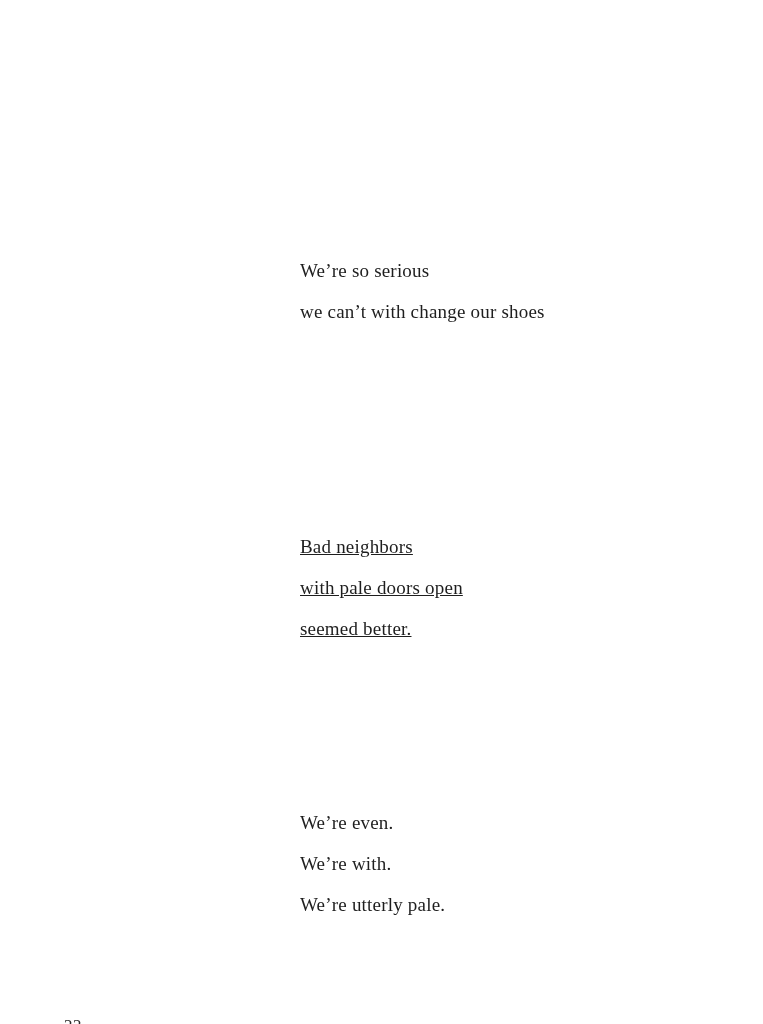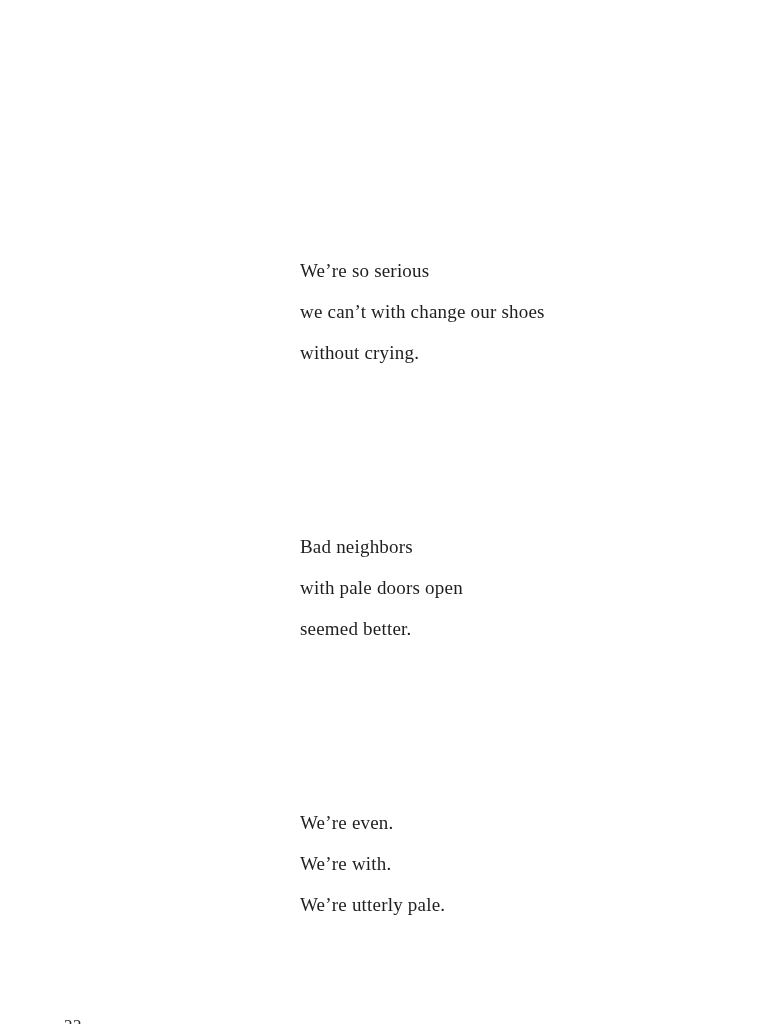--- a/index.html
+++ b/index.html
@@ -23,21 +23,21 @@
     .stanza {
       position: absolute;
       left: 220px;
       font-size: 19px;
       line-height: 25px;
       letter-spacing: 0.2px;
       color: #1e1e1e;
     }
 
     .stanza-1 { top: 178px; }
-    .stanza-2 { top: 454px; }
+    .stanza-2 { top: 454px; text-decoration: underline; }
     .stanza-3 { top: 730px; }
 
     .poem-line {
       white-space: pre;
     }
 
     .page-number {
       position: absolute;
       top: 952px;
       left: 0;
@@ -49,21 +49,20 @@
     }
   </style>
 </head>
 <body>
 
 <div class="page">
 
   <div class="stanza stanza-1">
     <div class="poem-line">We’re so serious</div>
     <div class="poem-line">we can’t with change our shoes</div>
-    <div class="poem-line">without crying.</div>
   </div>
 
   <div class="stanza stanza-2">
     <div class="poem-line">Bad neighbors</div>
     <div class="poem-line">with pale doors open</div>
     <div class="poem-line">seemed better.</div>
   </div>
 
   <div class="stanza stanza-3">
     <div class="poem-line">We’re even.</div>

